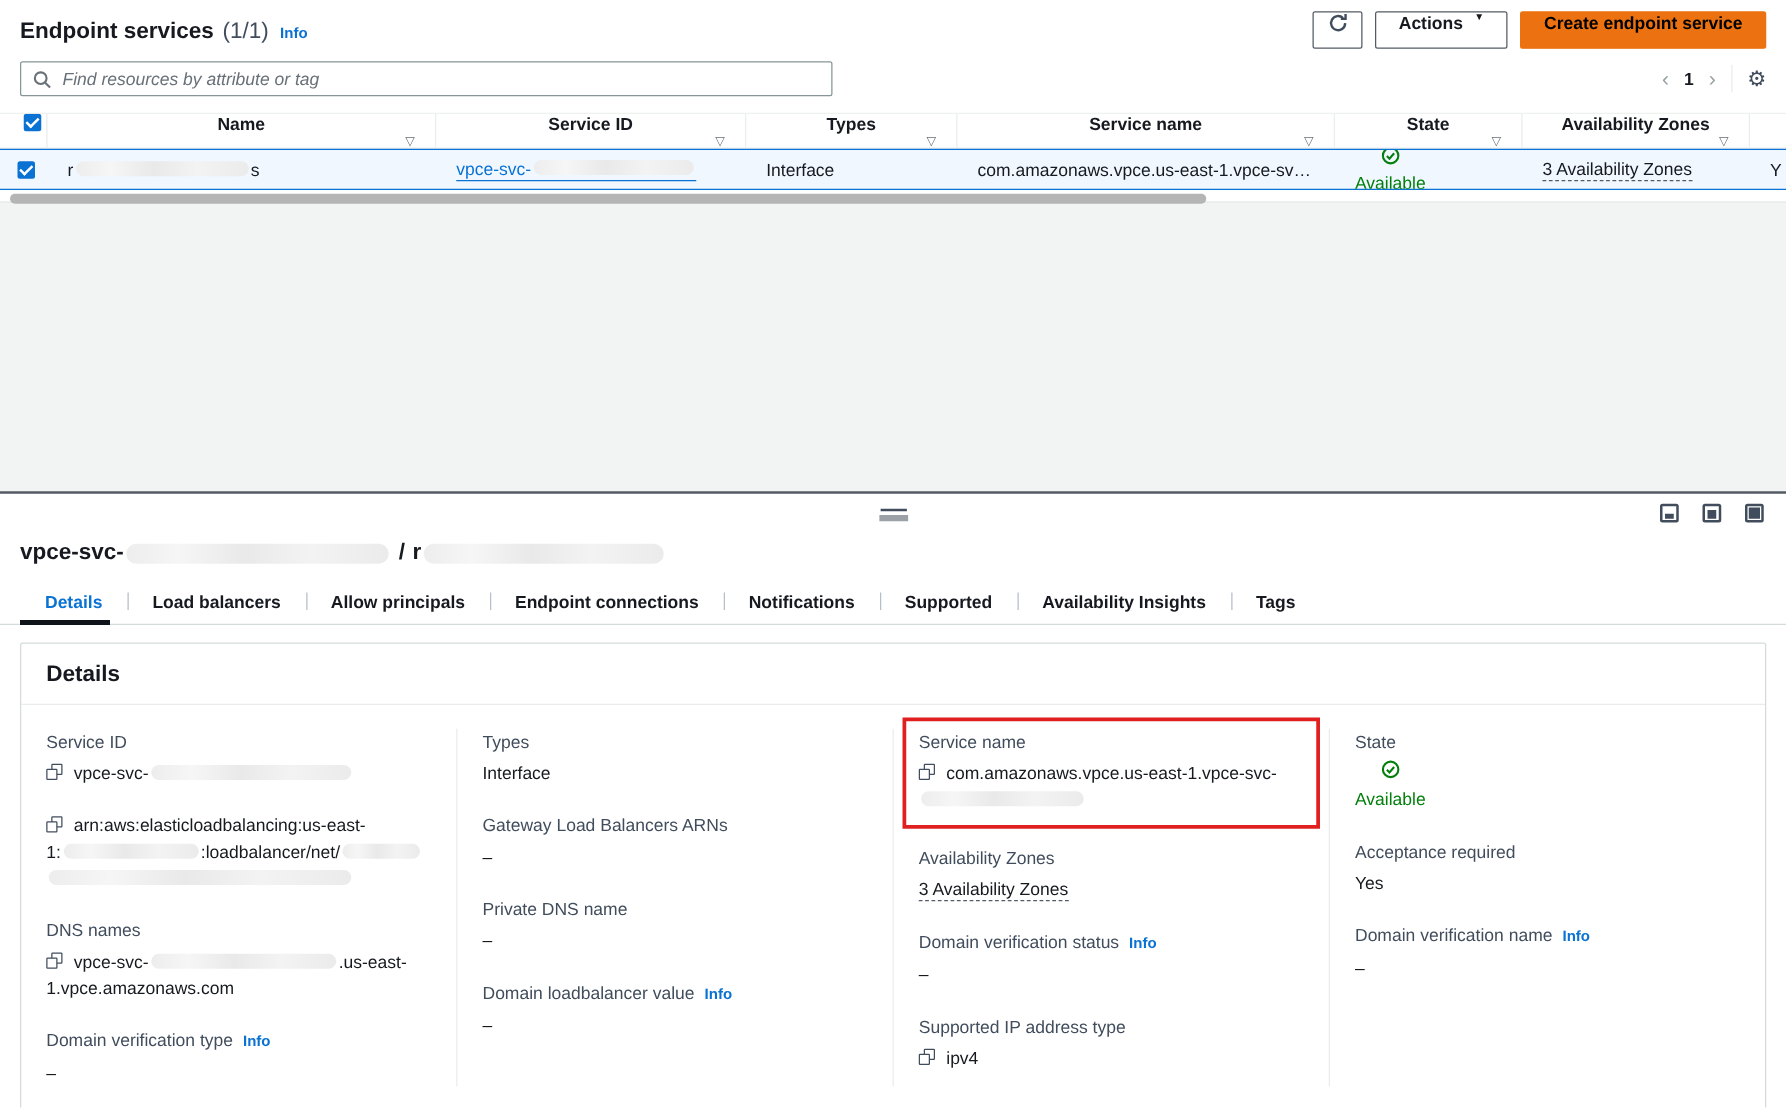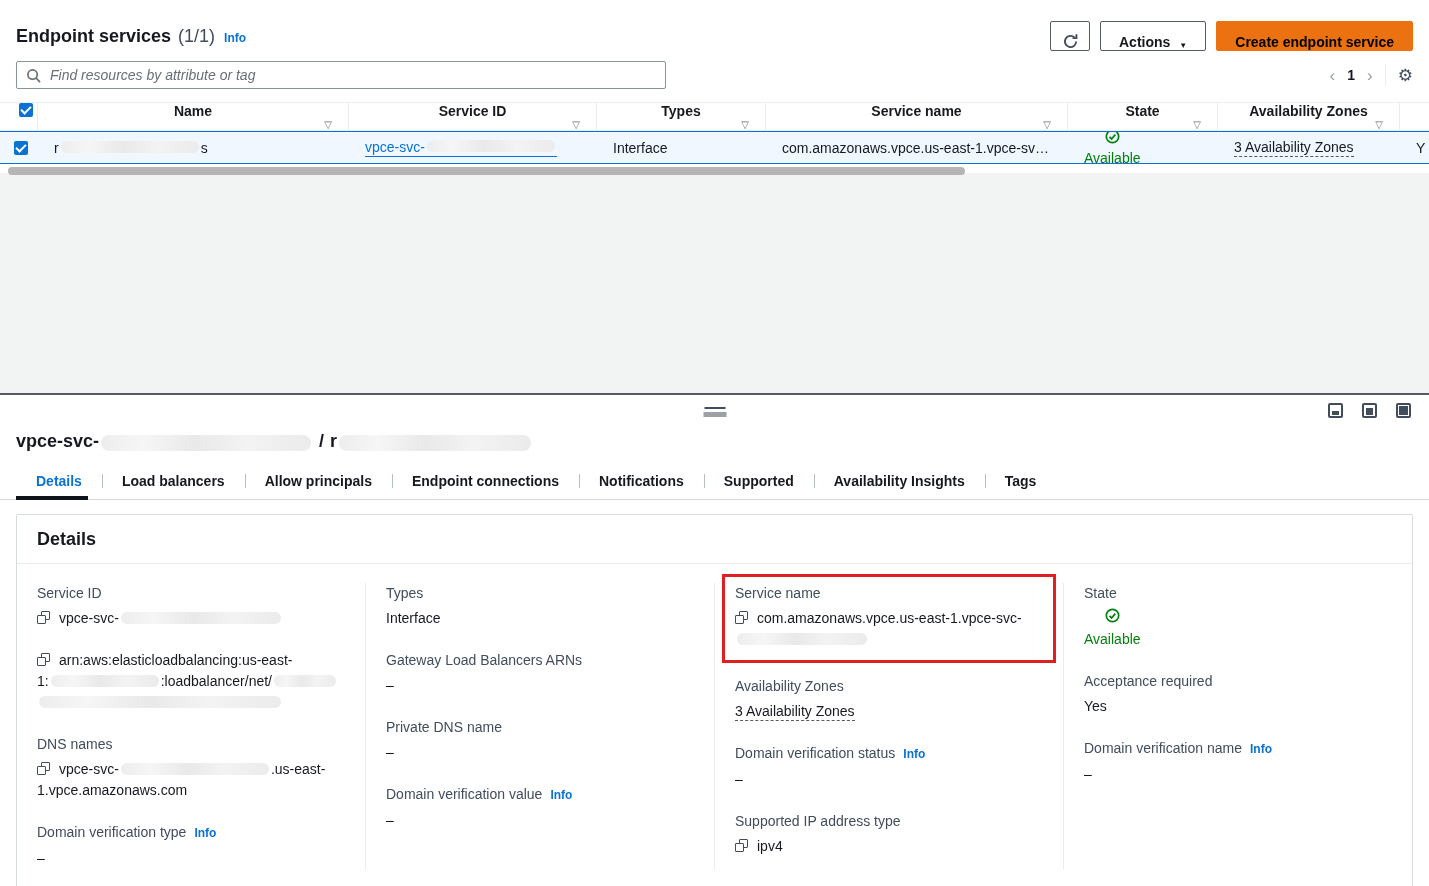--- a/index.html
+++ b/index.html
@@ -2,30 +2,30 @@
 <html><head>
 <meta charset="utf-8">
 <style>
   * { box-sizing: border-box; }
   html,body{margin:0;padding:0;}
   body{
     width:1429px;height:886px;overflow:hidden;position:relative;
     font-family:"Liberation Sans",sans-serif;font-size:14px;color:#16191f;background:#fff;
   }
   
-  .top-panel{position:absolute;top:12px;left:0;width:1429px;height:161px;background:#fff;z-index:2;}
+  .top-panel{position:absolute;top:0;left:0;width:1429px;height:161px;background:#fff;z-index:2;}
   .gray-gap{position:absolute;top:161px;left:0;width:1429px;height:232px;background:#f2f3f3;border-top:1px solid #e3e6e6;}
   .panel-header{display:flex;justify-content:space-between;align-items:center;padding:9px 16px 0;}
   .title-group{display:flex;align-items:baseline;gap:7px;}
   .title-group h1{margin:0;font-size:18px;font-weight:bold;color:#16191f;display:inline;}
   .counter{font-size:18px;font-weight:normal;color:#414d5c;}
   .info-link{font-size:12px;font-weight:bold;color:#0972d3;cursor:pointer;margin-left:2px;}
   .header-actions{display:flex;gap:10px;align-items:center;}
   .btn{height:30px;border:1px solid #545b64;background:#fff;border-radius:2px;font-weight:bold;
-       font-size:14px;color:#16191f;padding:0 18px;display:inline-flex;align-items:flex-end;gap:9px;
+       font-size:14px;color:#16191f;padding:0 18px;display:inline-flex;align-items:flex-start;gap:9px;
        font-family:inherit;cursor:pointer;}
   .icon-btn{width:40px;padding:0;justify-content:center;}
   .btn.primary{background:#ec7211;border-color:#ec7211;color:#000;}
   .caret{font-size:8px;line-height:1;}
   
   .toolbar{display:flex;justify-content:space-between;align-items:center;padding:0 16px;margin-top:10px;}
   .search-box{width:650px;height:28px;border:1px solid #879596;border-radius:2px;display:flex;
               align-items:center;gap:7px;padding:0 9px;background:#fff;}
   .search-box input{border:none;outline:none;flex:1;font-family:inherit;font-size:14px;font-style:italic;color:#16191f;background:transparent;}
   .search-box input::placeholder{color:#687078;font-style:italic;}
@@ -302,21 +302,21 @@
           <div class="field">
             <div class="flabel">Gateway Load Balancers ARNs</div>
             <div class="fvalue">–</div>
           </div>
           <div class="field">
             <div class="flabel">Private DNS name</div>
             <div class="fvalue">–</div>
           </div>
           <div class="field">
             <div class="flabel">
-              <span>Domain verification value</span><span class="info-inline">Info</span>
+              <span>Domain loadbalancer value</span><span class="info-inline">Info</span>
             </div>
             <div class="fvalue">–</div>
           </div>
         </div>
 
         <div class="dcol">
           <div class="red-box">
             <div class="field">
               <div class="flabel">Service name</div>
               <div class="fvalue">

